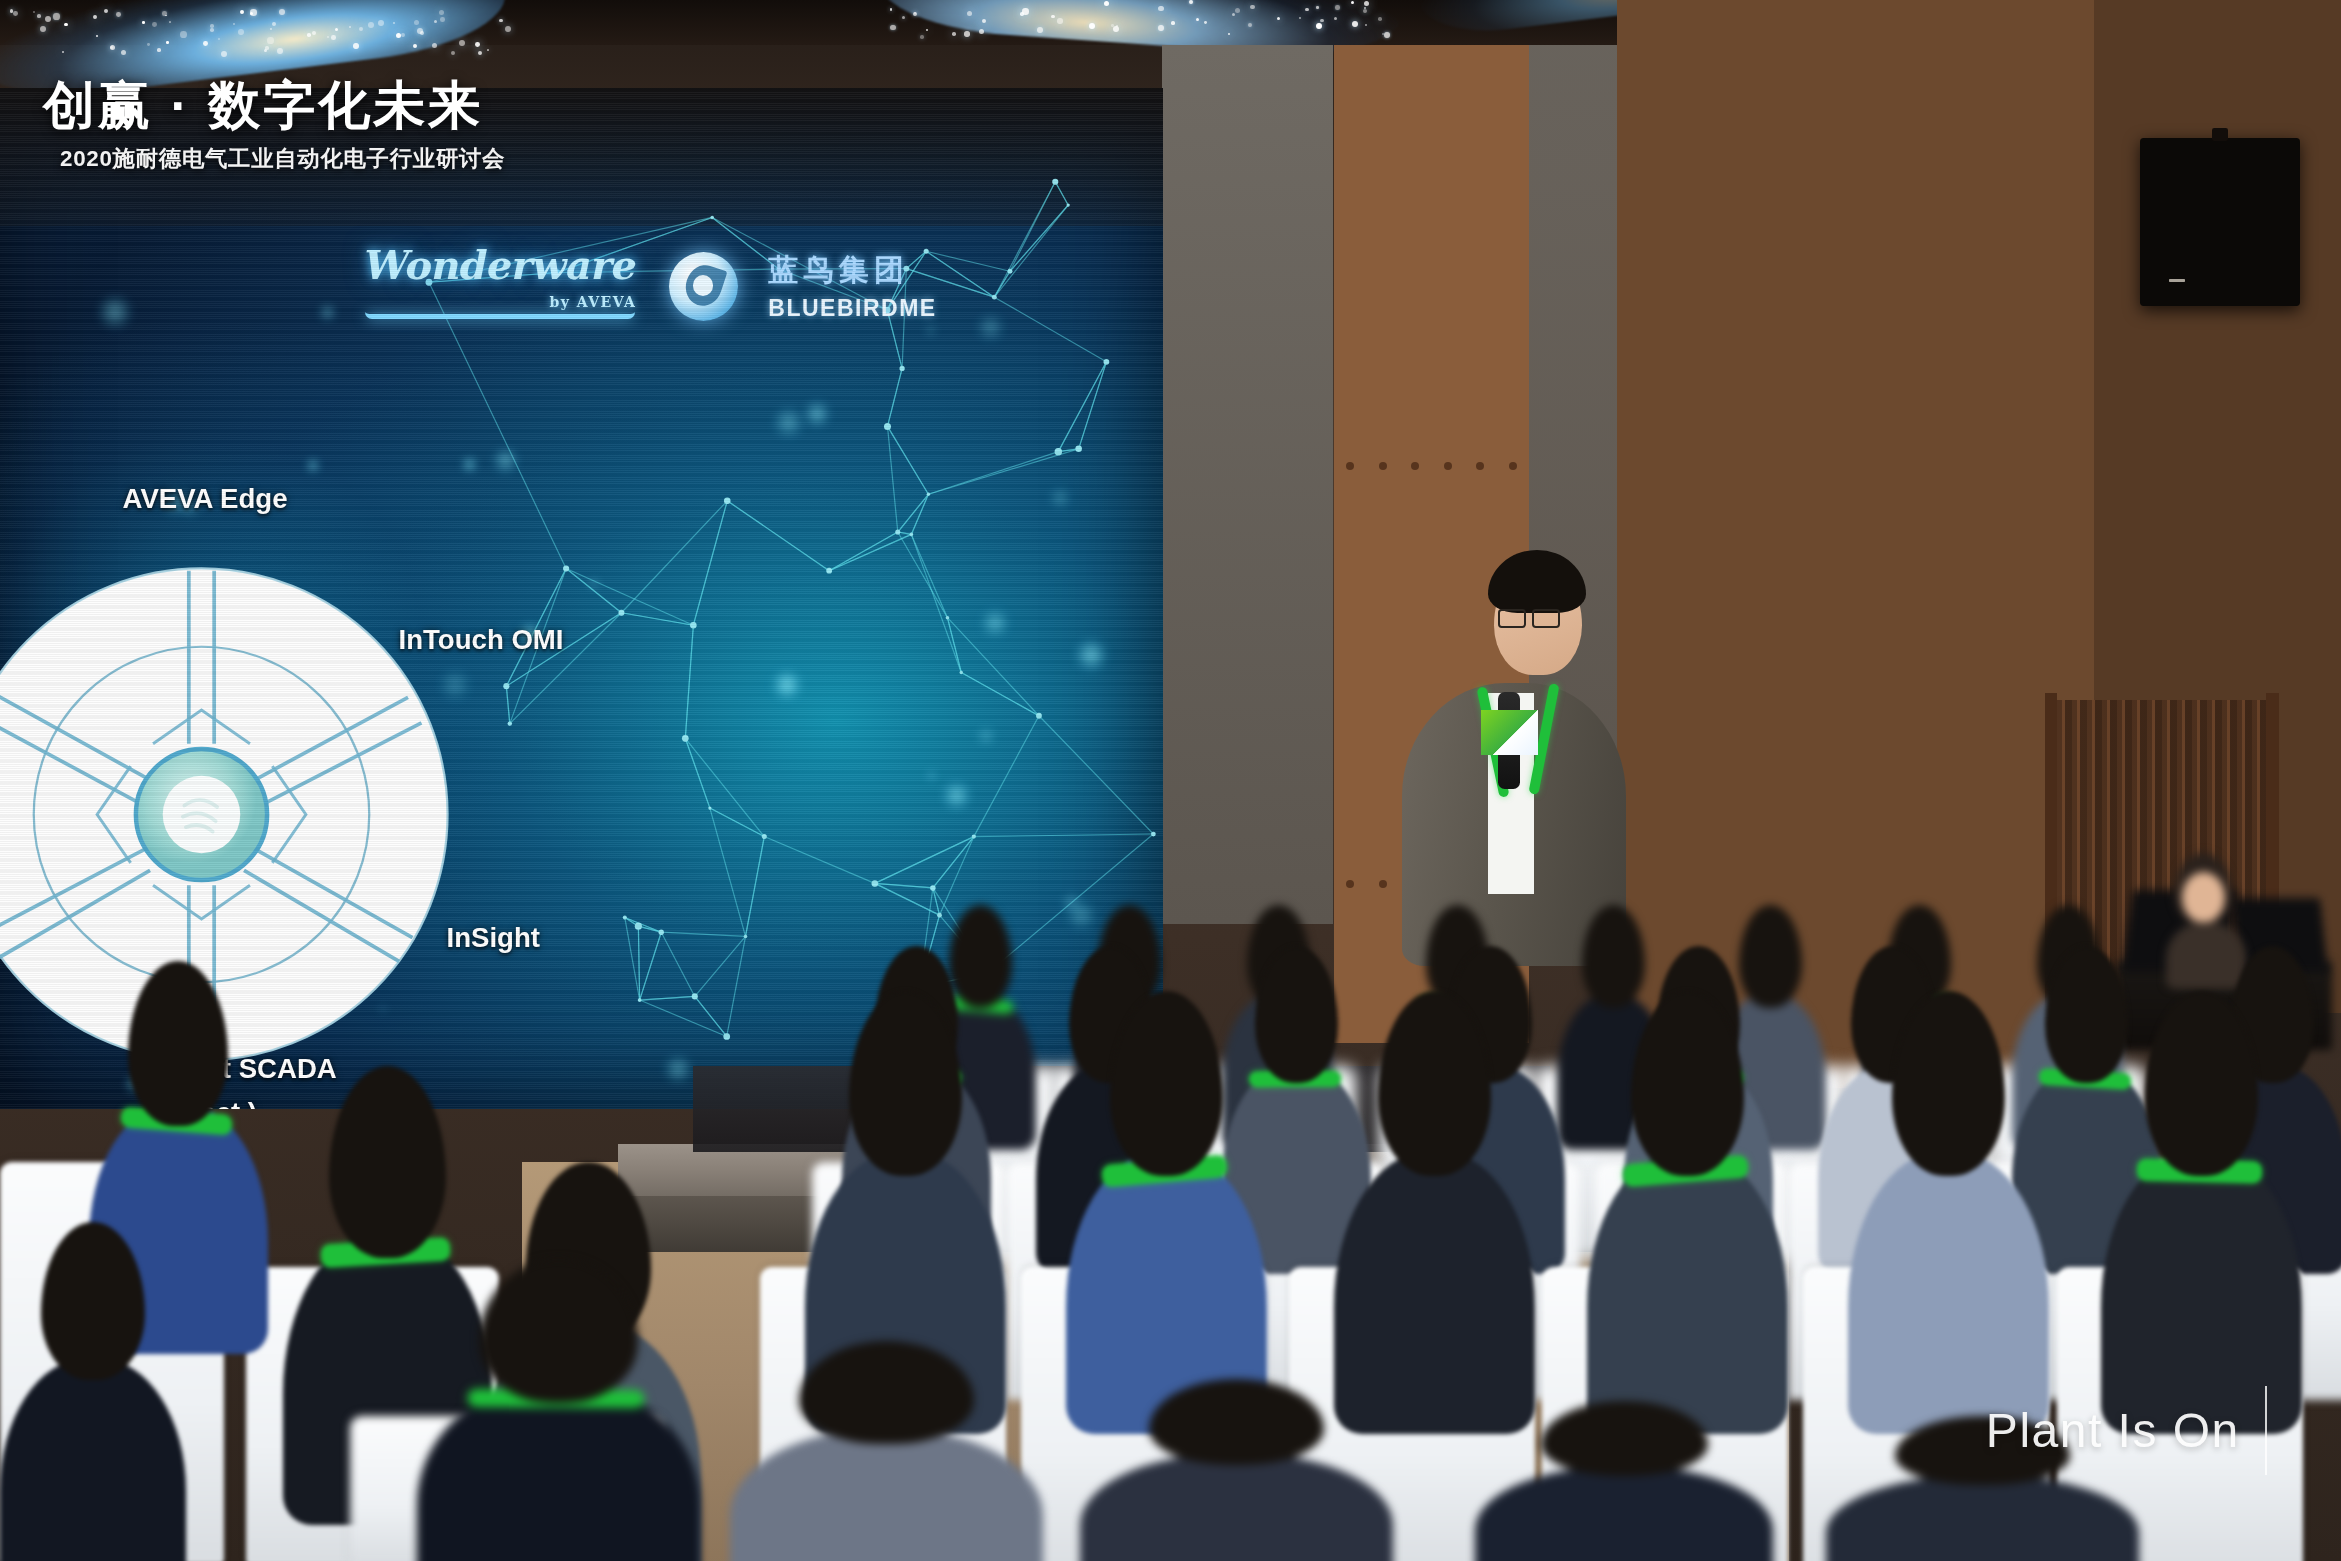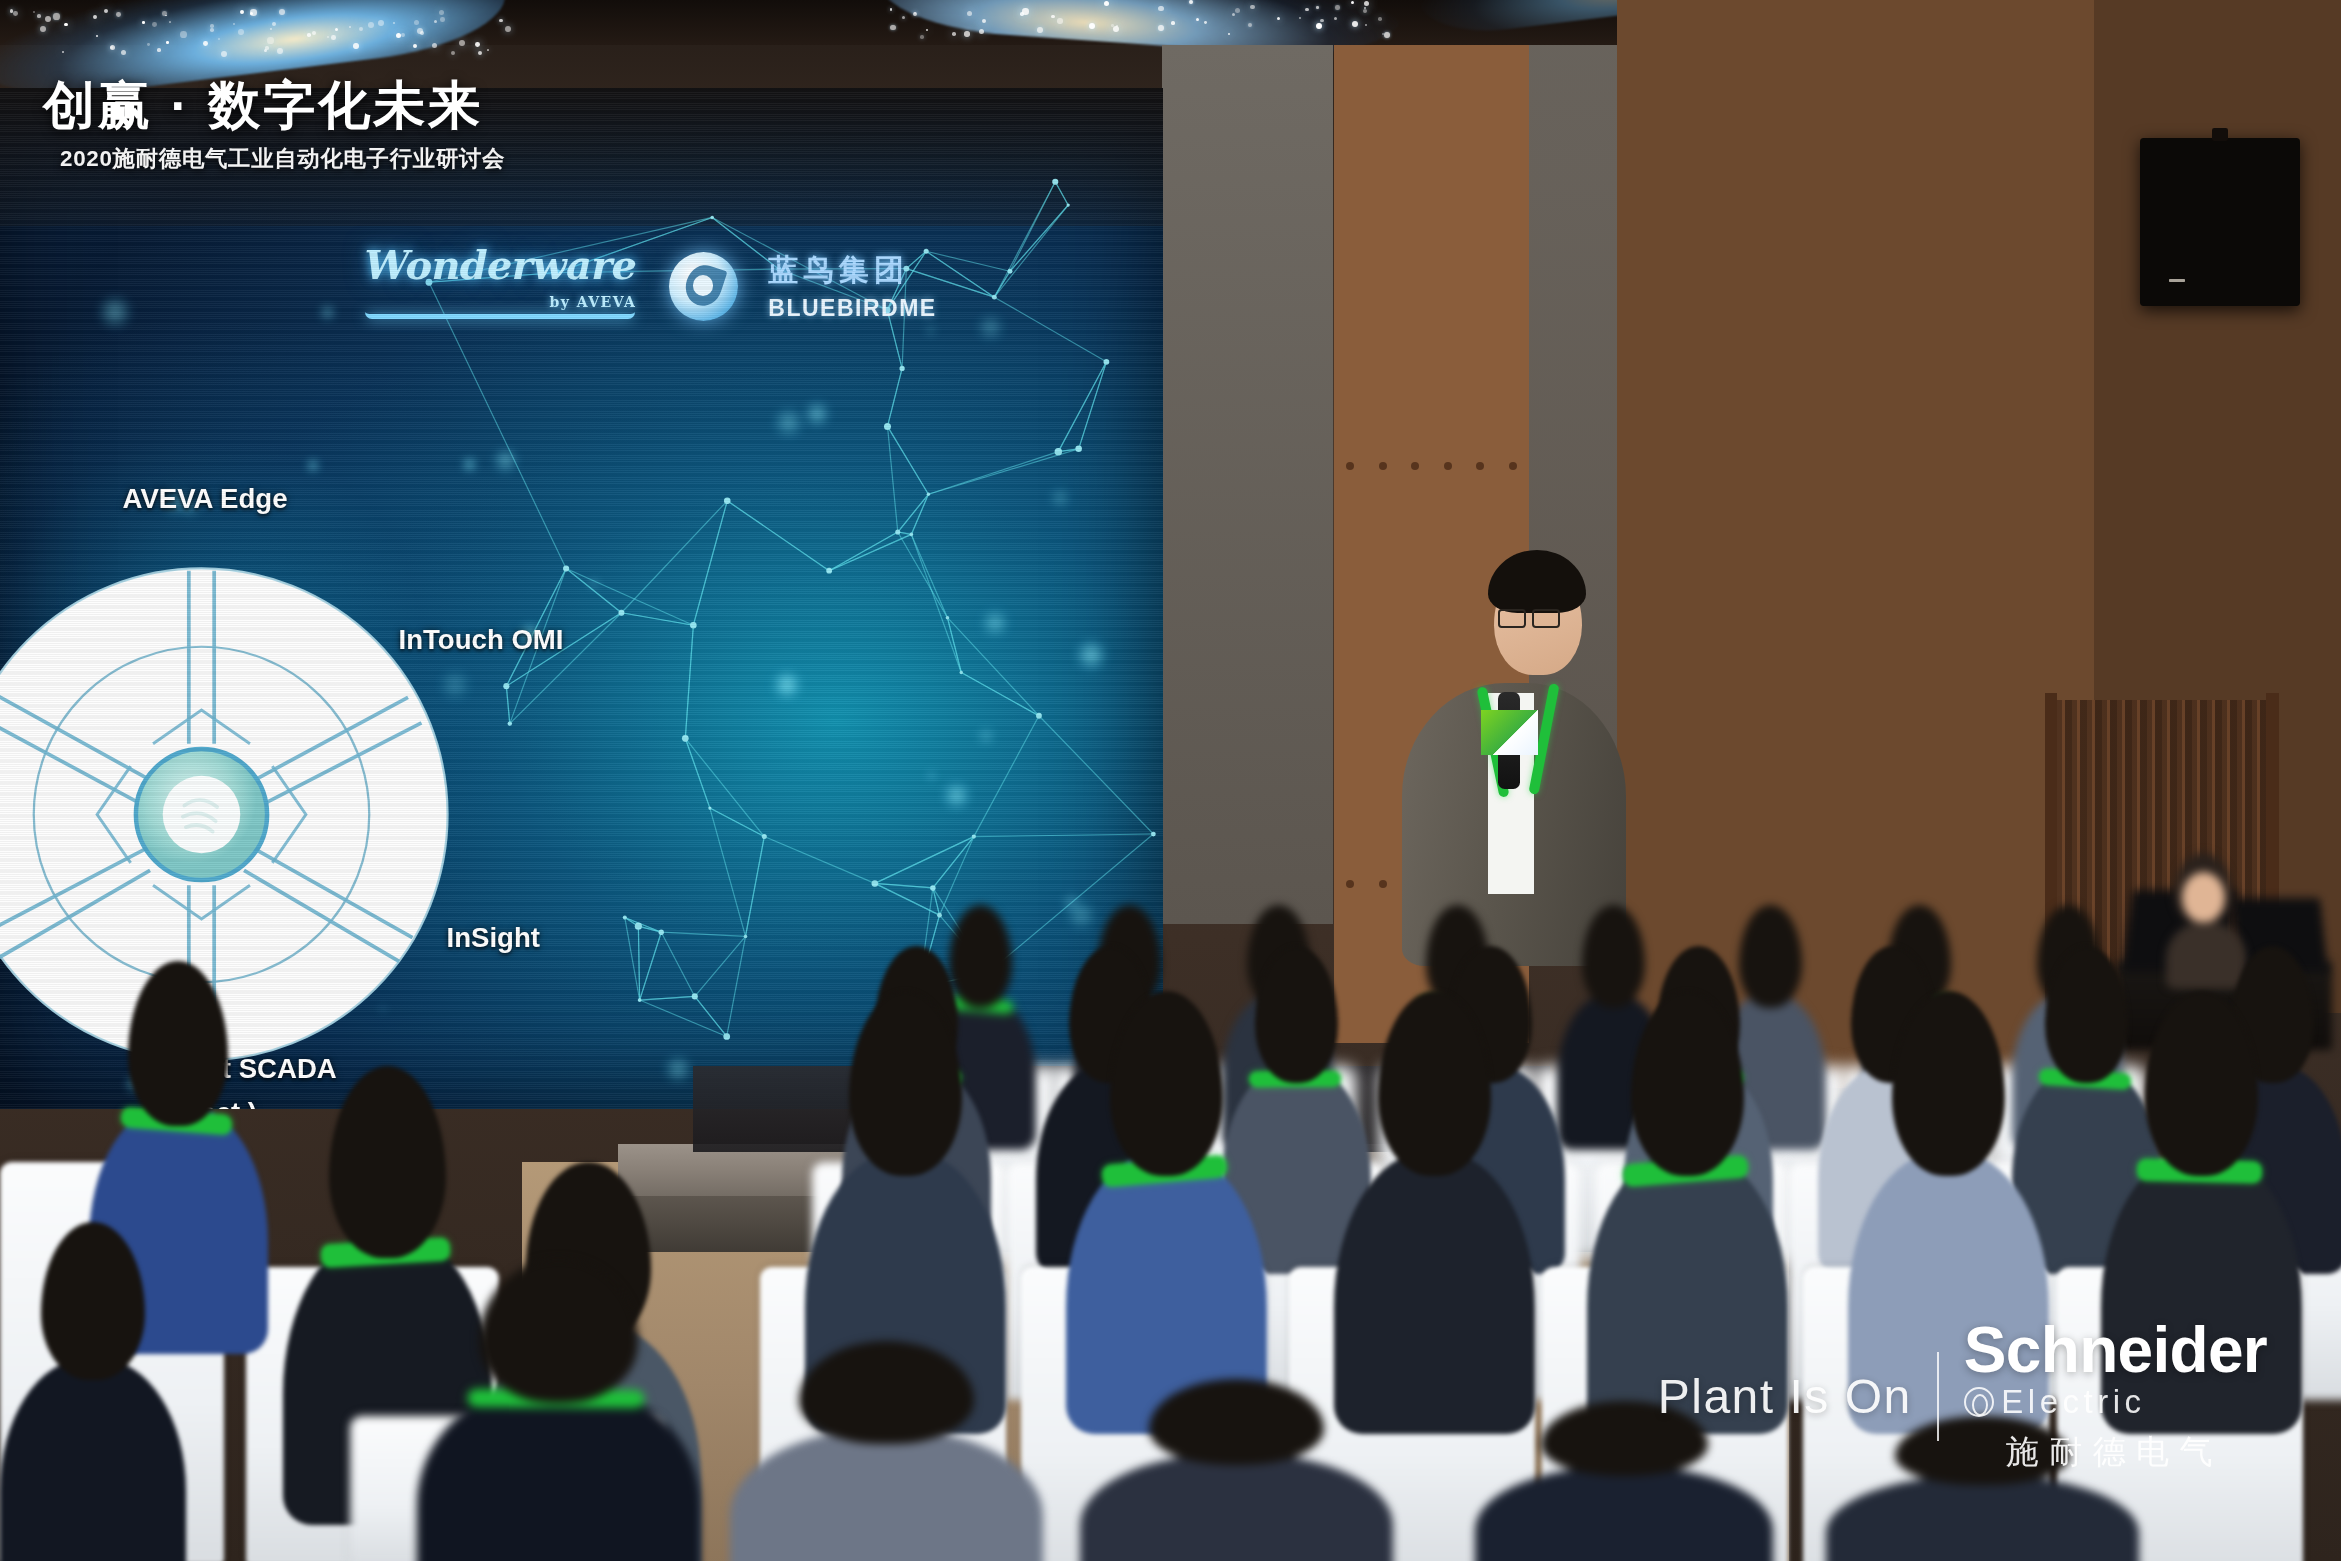--- a/index.html
+++ b/index.html
@@ -801,24 +801,16 @@
         <div class="body" style="left:0;top:60px;width:313px;height:104px;background:#232a38;"></div>
         <div class="head" style="left:69px;top:0;width:175px;height:69px;"></div>
       </div>
     </div>
 
   <div class="sch" style="right:75px;bottom:86px;">
     <div class="sch-life" style="font-size:48px;">
       <span>Plant Is On</span>
     </div>
     <div class="sch-div"></div>
-    <div>
-      <div class="sch-name" style="font-size:64px;line-height:.98;">Schneider</div>
-      <div class="sch-elec" style="font-size:33px;margin-top:1.5px;">
-        <span class="sch-icon"></span>
-        <span>Electric</span>
-      </div>
-      <div class="sch-cn" style="font-size:33px;margin-top:9px;margin-left:42px;">施耐德电气</div>
-    </div>
   </div>
 
 </div>
 
 
 </body></html>

